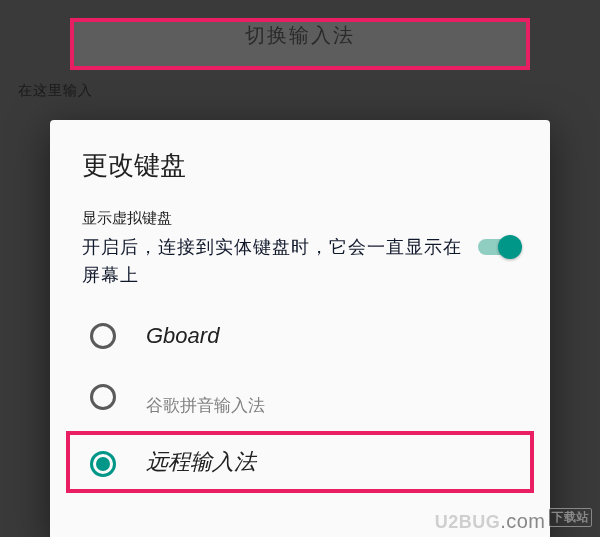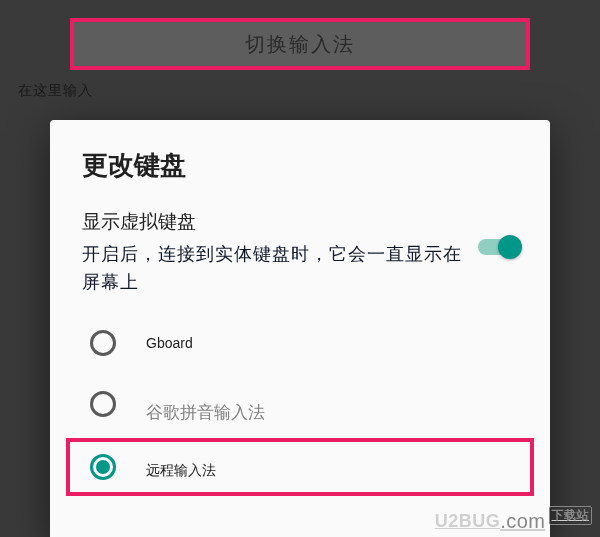--- a/index.html
+++ b/index.html
@@ -15,21 +15,20 @@
       overflow: hidden;
       position: relative;
     }
     .top-bar {
       width: 460px;
       margin: 18px auto 0;
       height: 52px;
       background: #5d5d5d;
       border: 4px solid #e91e63;
       display: flex;
-      align-items: center;
       justify-content: center;
     }
     .top-bar-text {
       color: #2a2a2a;
       font-size: 20px;
       letter-spacing: 2px;
     }
     .input-hint {
       margin: 12px 0 0 18px;
       color: #1a1a1a;
@@ -46,33 +45,33 @@
       border-radius: 4px;
       box-shadow: 0 10px 40px rgba(0,0,0,0.5);
       padding: 28px 8px 10px 8px;
       overflow: hidden;
     }
     .dialog-title {
       font-size: 26px;
       color: #212121;
       margin-left: 24px;
       margin-bottom: 26px;
-      font-weight: 700;
+      font-weight: 400;
     }
     .toggle-row {
       display: flex;
       align-items: flex-start;
       padding: 0 20px 0 24px;
       margin-bottom: 18px;
     }
     .toggle-text {
       flex: 1;
     }
     .toggle-label {
-      font-size: 19px;
+      font-size: 15px;
       color: #212121;
       margin-bottom: 6px;
     }
     .toggle-desc {
       font-size: 18px;
       color: #0f172a;
       line-height: 1.55;
       letter-spacing: 1px;
     }
     .switch {
@@ -137,39 +136,39 @@
       border-radius: 50%;
       top: 50%;
       left: 50%;
       transform: translate(-50%, -50%);
     }
     .radio-text {
       display: flex;
       flex-direction: column;
     }
     .radio-label {
-      font-size: 14px;
+      font-size: 22px;
       color: #212121;
+      font-style: italic;
     }
     .radio-sub {
       font-size: 17px;
       color: #808080;
       margin-top: 16px;
     }
     .watermark {
       position: absolute;
       right: 8px;
       bottom: 4px;
       font-size: 18px;
       color: #cfcfcf;
       font-weight: bold;
       letter-spacing: 0.5px;
       display: flex;
-      align-items: center;
-      text-decoration: underline;
+      align-items: flex-end;
     }
     .watermark .dom {
       color: #888;
       font-size: 20px;
       font-weight: normal;
     }
     .watermark .tag {
       font-size: 12px;
       color: #888;
       margin-left: 3px;

